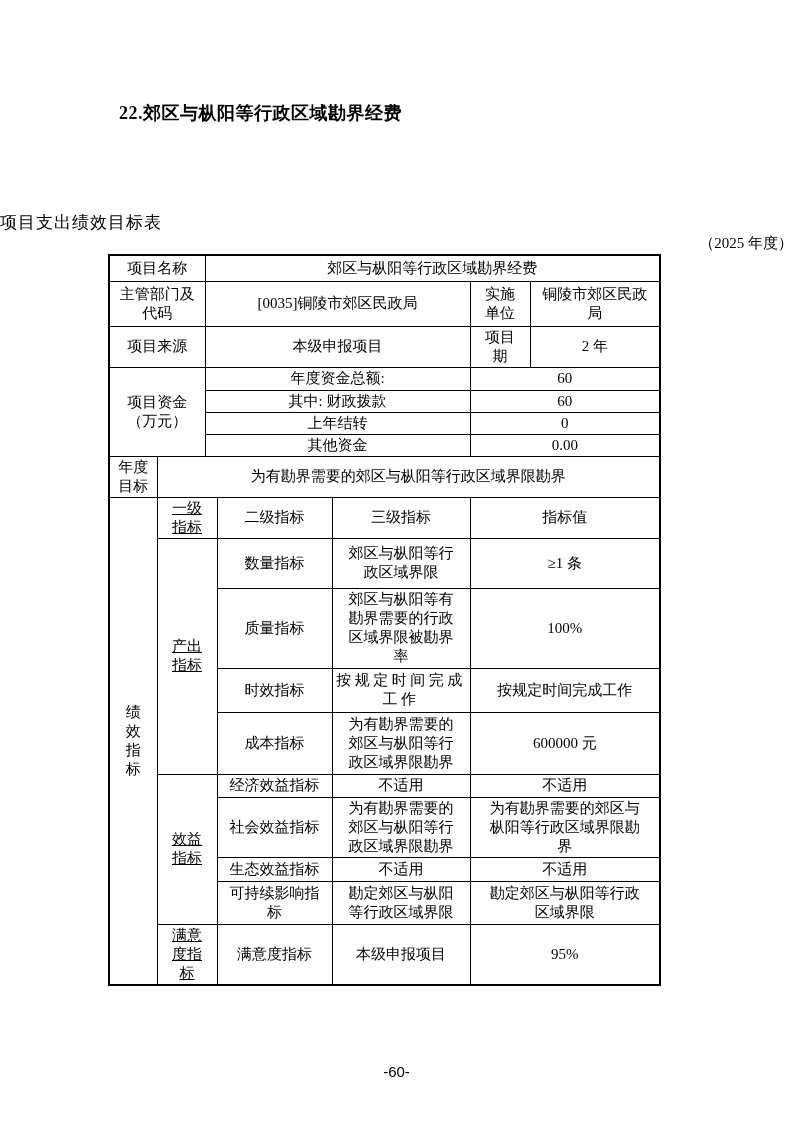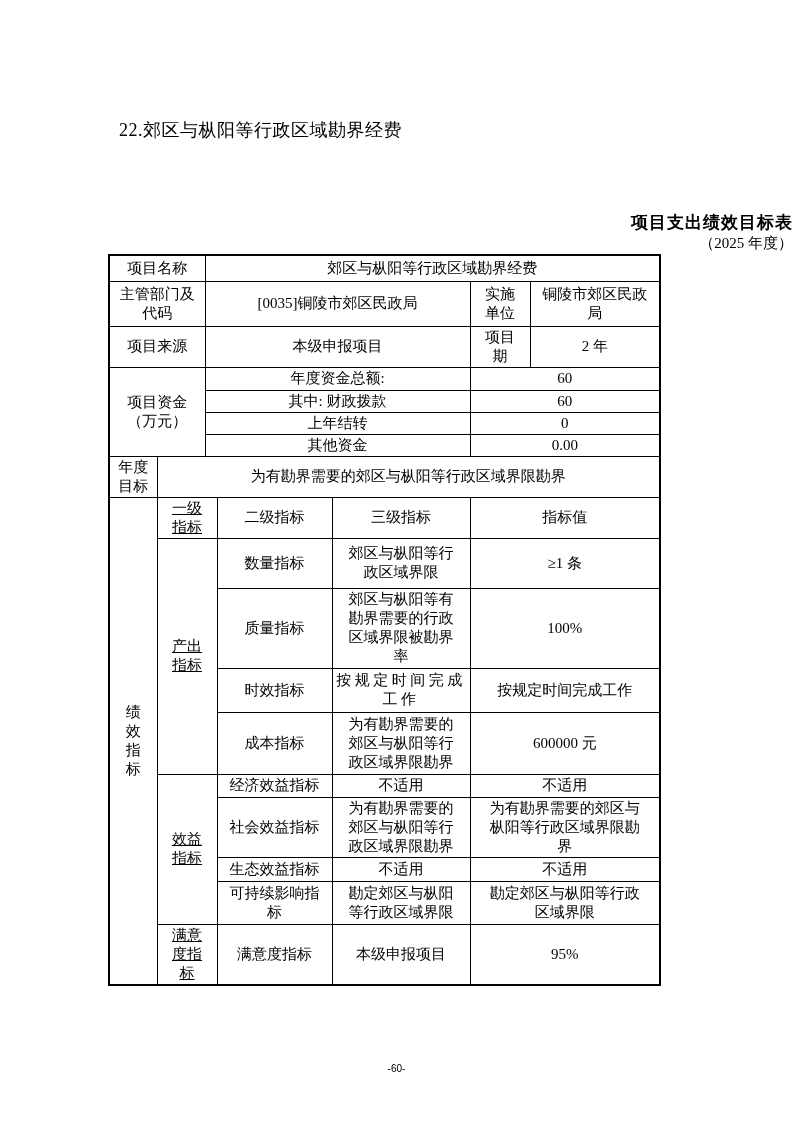--- a/index.html
+++ b/index.html
@@ -2,26 +2,26 @@
 <html><head>
 <meta charset="utf-8">
 <style>
   html,body{margin:0;padding:0;}
   body{
     width:793px;height:1122px;background:#ffffff;color:#000;
     font-family:"Liberation Serif","DejaVu Serif",serif;
     position:relative;overflow:hidden;
   }
   .heading{
-    position:absolute;top:118px;left:119px;
-    font-size:18px;font-weight:normal;letter-spacing:0.5px;
+    position:absolute;top:101px;left:119px;
+    font-size:18px;font-weight:bold;letter-spacing:0.5px;
   }
   .doc-title{
     position:absolute;top:211px;left:0;width:100%;
-    text-align:right;font-size:17px;font-weight:bold;letter-spacing:1px;
+    text-align:left;font-size:17px;font-weight:normal;letter-spacing:1px;
   }
   .doc-subtitle{
     position:absolute;top:234px;left:0;width:100%;
     text-align:right;font-size:15px;
   }
   table.perf{
     position:absolute;top:254px;left:108px;
     border-collapse:collapse;table-layout:fixed;width:551px;
     border:2px solid #000;
   }
@@ -36,21 +36,21 @@
   td.right{text-align:right;padding-right:10px;}
   td.pad-a{text-align:left;padding-left:13px;}
   td.pad-b{text-align:left;padding-left:37px;margin-top:16px;}
   td.pad-c{text-align:left;padding-left:99px;}
   td.goal-text{text-align:left;padding-left:8px;}
   td.ls{letter-spacing:3.5px;text-align:left;padding-left:5px;line-height:21px;}
   td.vtext{line-height:34px;font-size:15px;}
   td.lvl1{line-height:21px;text-decoration:underline;}
   .footer{
     position:absolute;top:1063px;left:0;width:100%;
-    text-align:center;font-size:10px;
+    text-align:center;font-size:15px;
     font-family:"Liberation Sans","DejaVu Sans",sans-serif;
   }
 </style>
 </head>
 <body>
 
 <div class="heading">22.郊区与枞阳等行政区域勘界经费</div>
 <div class="doc-title">项目支出绩效目标表</div>
 <div class="doc-subtitle">（2025 年度）</div>
 

